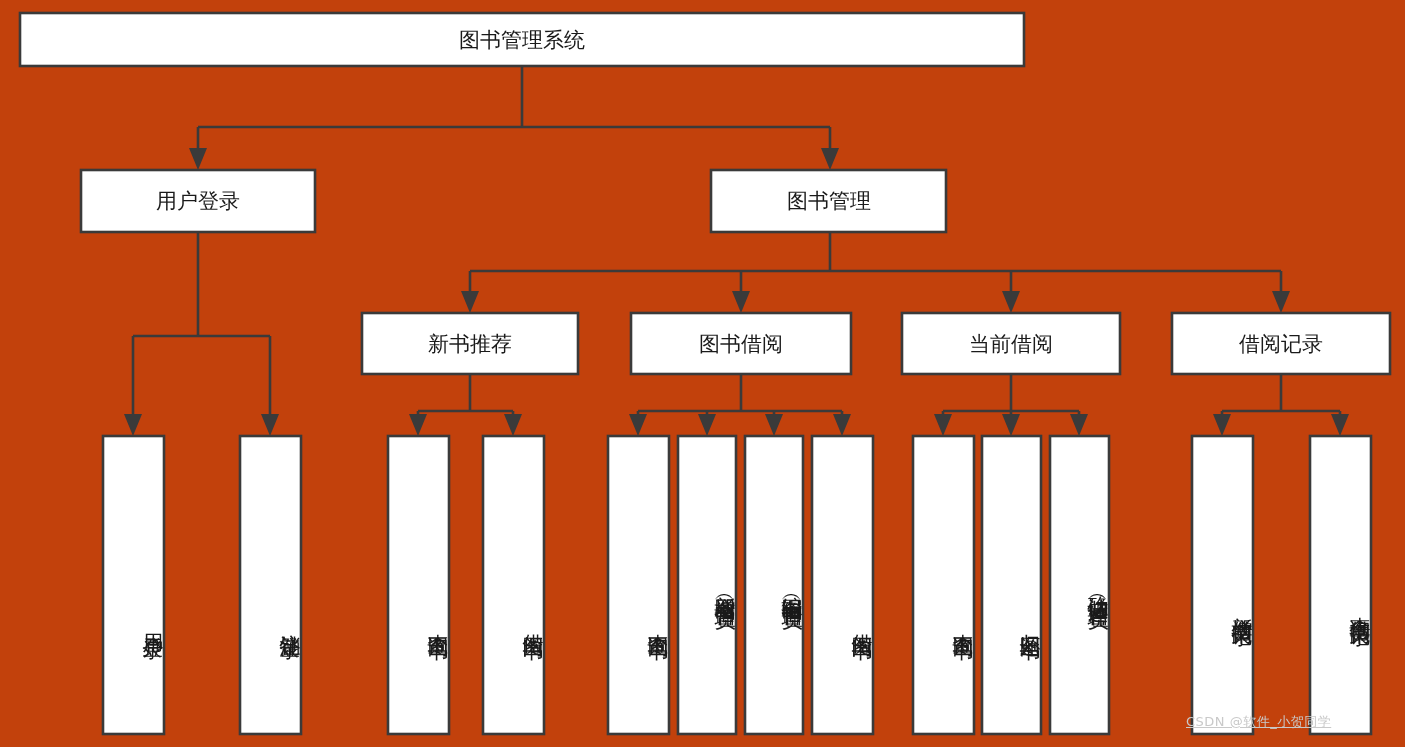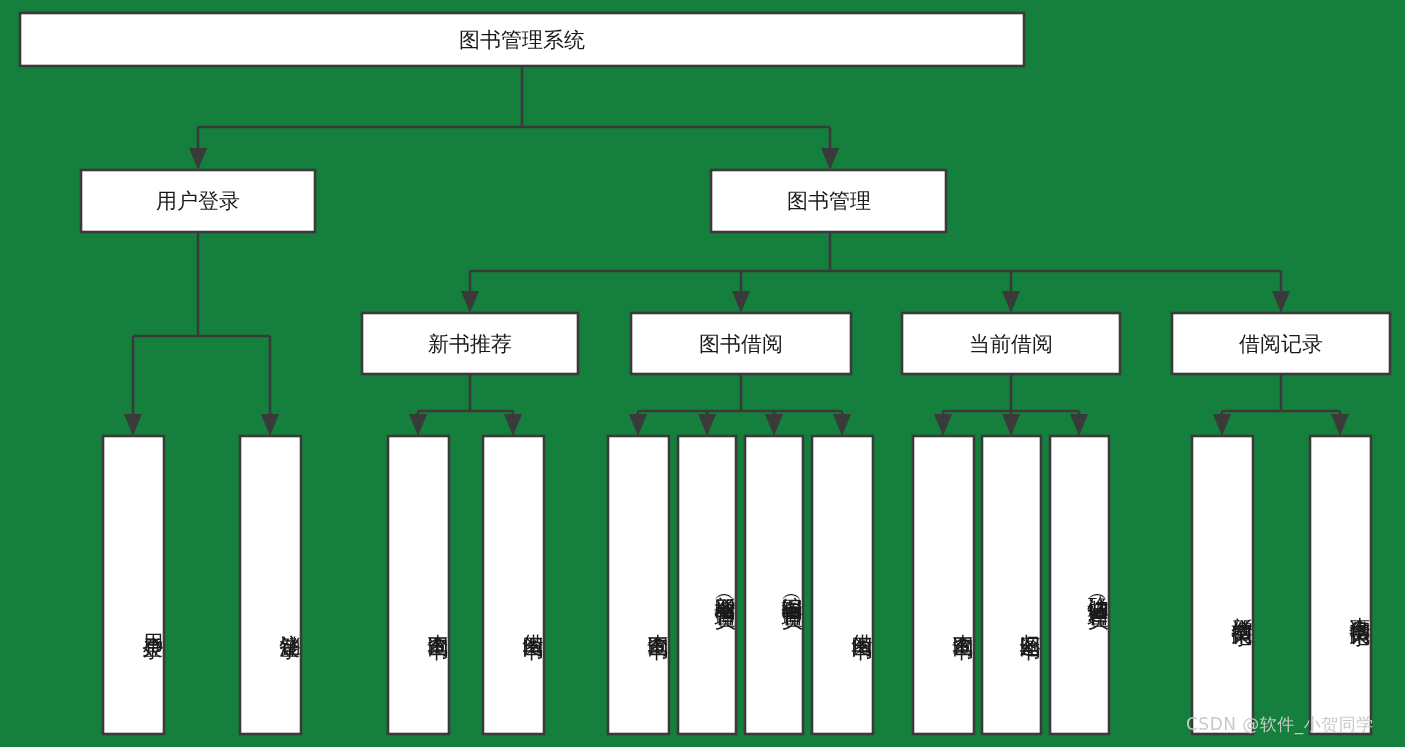--- a/index.html
+++ b/index.html
@@ -10,21 +10,21 @@
   body {
     width: 1405px;
     height: 747px;
     font-family: "DejaVu Sans", "Liberation Sans", sans-serif;
     overflow: hidden;
   }
   #diagram-root {
     position: relative;
     width: 1405px;
     height: 747px;
-    background: #15803d;
+    background: #c2410c;
   }
   svg#tree-svg {
     position: absolute;
     left: 0;
     top: 0;
     width: 1405px;
     height: 747px;
   }
   .node-box {
     fill: #ffffff;
@@ -61,24 +61,25 @@
     letter-spacing: 2px;
     color: #1a1a1a;
     white-space: nowrap;
     pointer-events: none;
   }
   .watermark {
     position: absolute;
     left: 1186px;
     top: 713px;
     font-family: "DejaVu Sans", "Liberation Sans", sans-serif;
-    font-size: 17px;
+    font-size: 13px;
     color: #c9c9c9;
     letter-spacing: 0.5px;
     white-space: nowrap;
+    text-decoration: underline;
   }
 </style>
 </head>
 <body>
 
 <div id="diagram-root">
 
   <svg id="tree-svg" viewBox="0 0 1405 747">
 
     <g>

